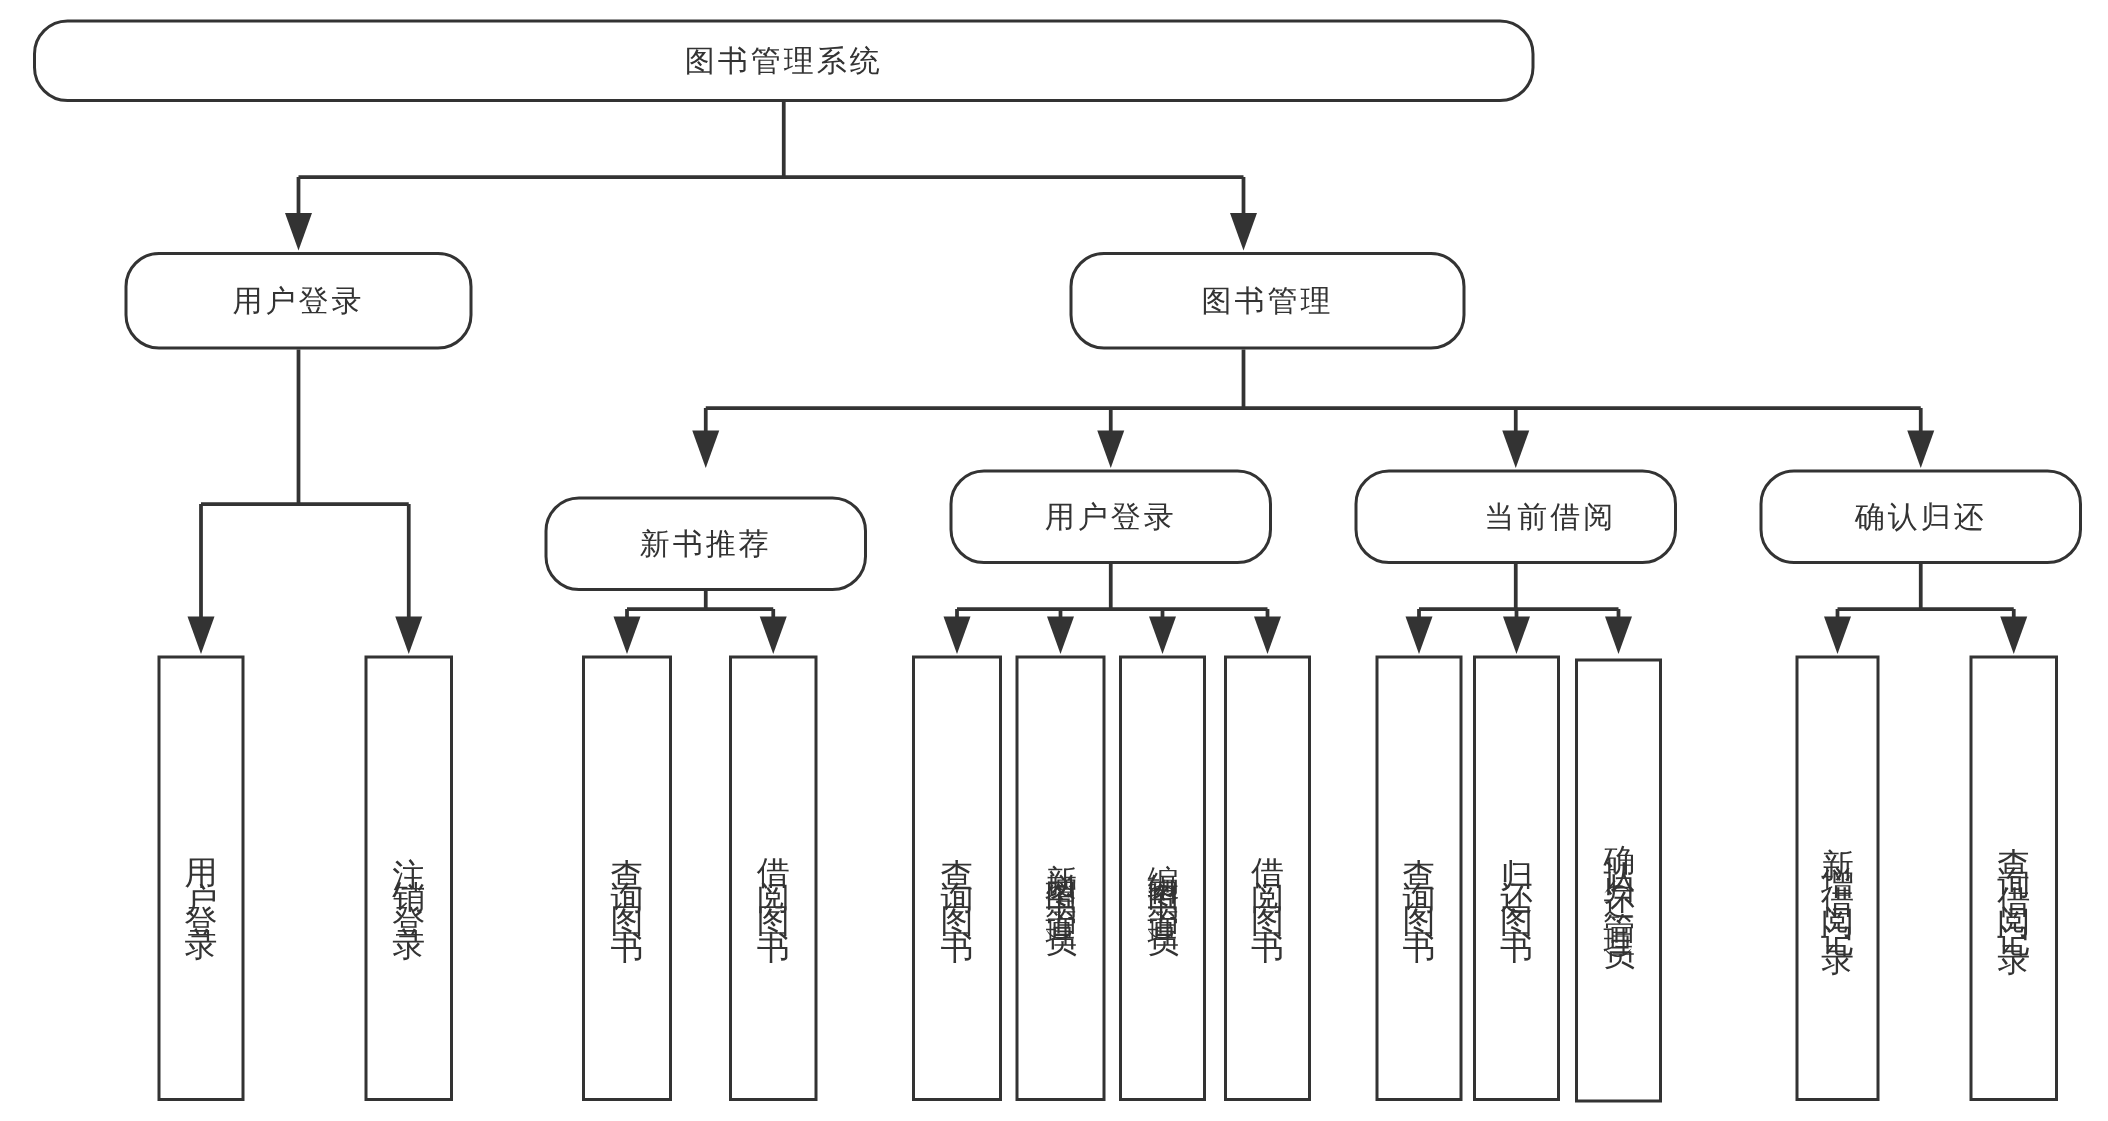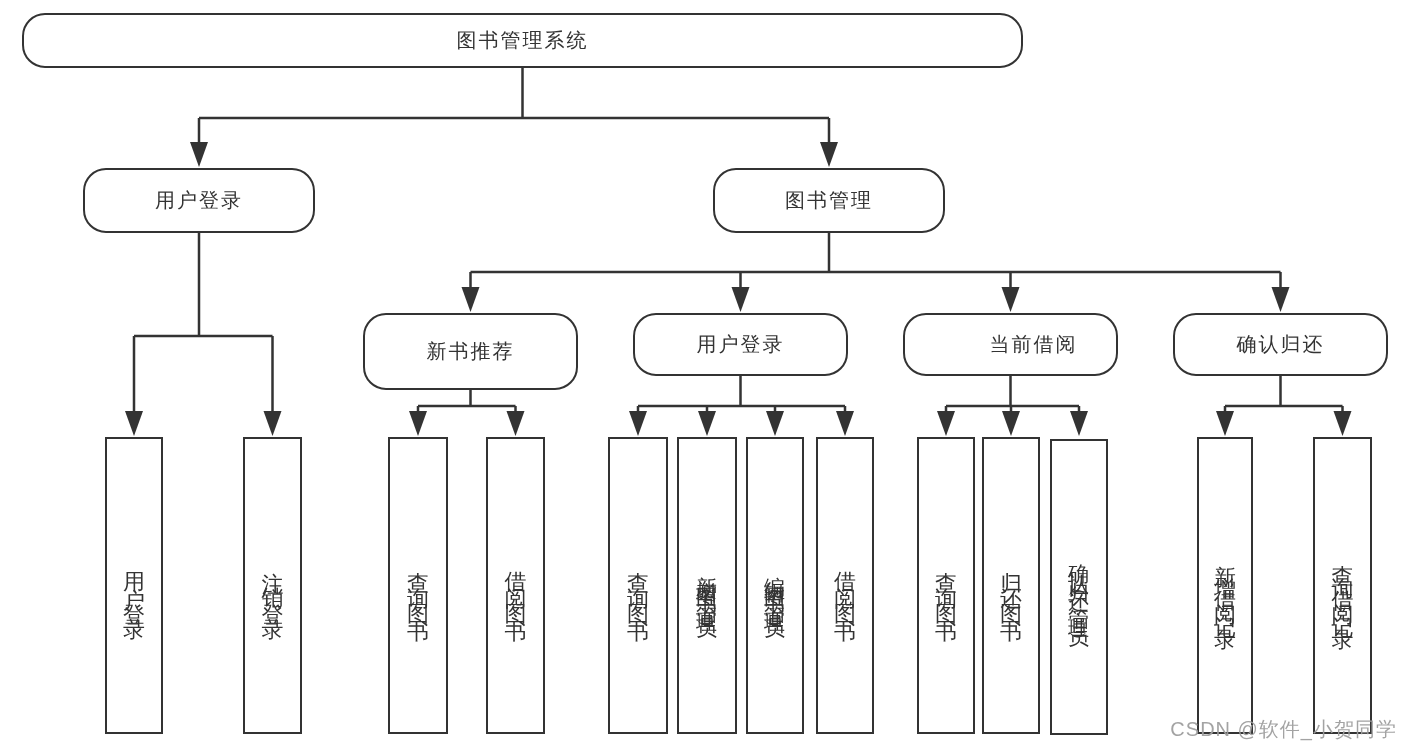--- a/index.html
+++ b/index.html
@@ -94,23 +94,23 @@
       <polygon points="1002,411 1020,411 1011,436"></polygon>
       <polygon points="1070,411 1088,411 1079,436"></polygon>
       <polygon points="1216,411 1234,411 1225,436"></polygon>
       <polygon points="1333.5,411 1351.5,411 1342.5,436"></polygon>
     </g>
   </svg>
 
   <div class="box hbox" style="left:22px; top:13px; width:1001px; height:55px;">图书管理系统</div>
 
   <div class="box hbox" style="left:83px; top:168px; width:232px; height:65px;">用户登录</div>
-  <div class="box hbox" style="left:713px; top:168px; width:232px; height:65px;">图书管理</div>
+  <div class="box hbox" style="left:713px; top:168px; width:264px; height:65px;">图书管理</div>
 
-  <div class="box hbox" style="left:363px; top:313px; width:215px; height:77px;">新书推荐</div>
+  <div class="box hbox" style="left:363px; top:331px; width:215px; height:63px;">新书推荐</div>
   <div class="box hbox" style="left:633px; top:313px; width:215px; height:63px;">用户登录</div>
   <div class="box hbox" style="left:903px; top:313px; width:215px; height:63px;padding-left:46px;">当前借阅</div>
   <div class="box hbox" style="left:1173px; top:313px; width:215px; height:63px;">确认归还</div>
 
   <div class="box vbox len4" style="left:105px; top:437px; width:58px; height:297px;">用户登录</div>
   <div class="box vbox len4" style="left:243px; top:437px; width:59px; height:297px;">注销登录</div>
 
   <div class="box vbox len4" style="left:388px; top:437px; width:60px; height:297px;">查询图书</div>
   <div class="box vbox len4" style="left:486px; top:437px; width:59px; height:297px;">借阅图书</div>
 
@@ -119,15 +119,14 @@
   <div class="box vbox len10" style="left:746px; top:437px; width:58px; height:297px;">编辑图书（管理员）</div>
   <div class="box vbox len4" style="left:816px; top:437px; width:58px; height:297px;">借阅图书</div>
 
   <div class="box vbox len4" style="left:917px; top:437px; width:58px; height:297px;">查询图书</div>
   <div class="box vbox len4" style="left:982px; top:437px; width:58px; height:297px;">归还图书</div>
   <div class="box vbox len8" style="left:1050px; top:439px; width:58px; height:296px;">确认归还（管理员）</div>
 
   <div class="box vbox len6" style="left:1197px; top:437px; width:56px; height:297px;">新增借阅记录</div>
   <div class="box vbox len6" style="left:1313px; top:437px; width:59px; height:297px;">查询借阅记录</div>
 
-  <div id="watermark">CSDN @软件_小贺同学</div>
 
 </div>
 
 </body></html>

